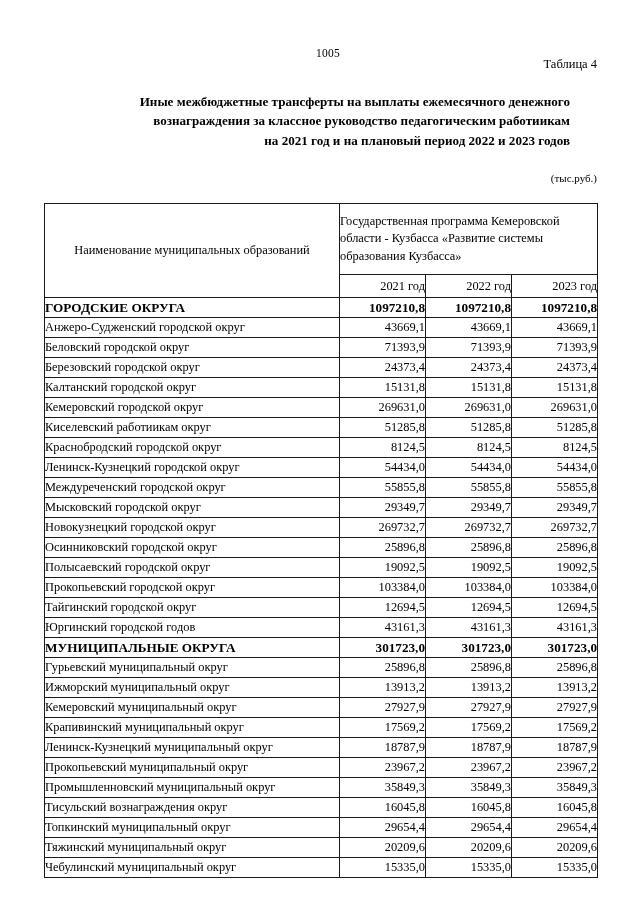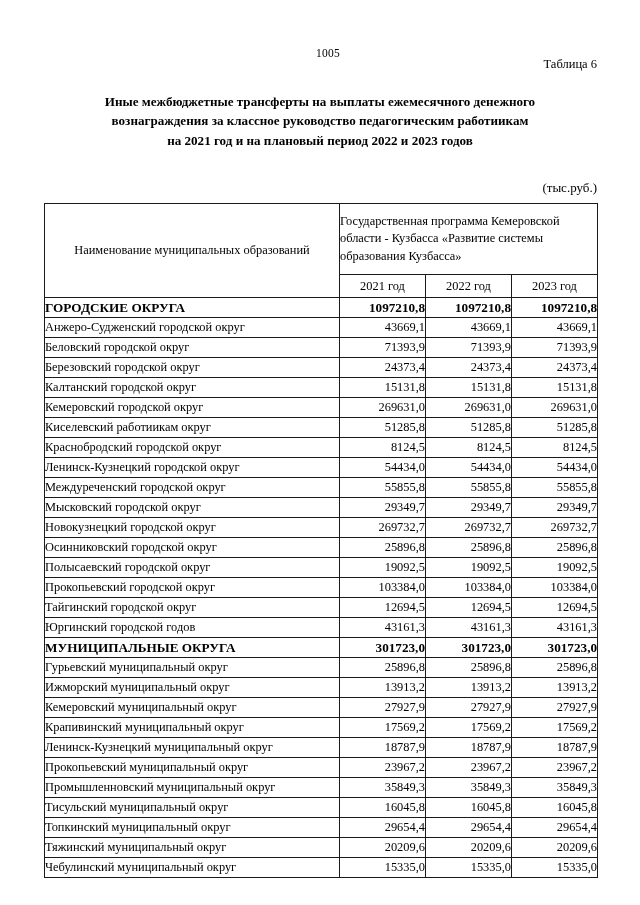--- a/index.html
+++ b/index.html
@@ -43,33 +43,33 @@
     right: 43px;
     font-size: 12.5px;
   }
 
   
   .doc-title {
     position: absolute;
     top: 92px;
     left: 70px;
     width: 500px;
-    text-align: center;
+    text-align: right;
     font-weight: bold;
     font-size: 13.1px;
     line-height: 19.4px;
   }
   .doc-title .tline { display: block; white-space: nowrap; }
 
   
   .units {
     position: absolute;
-    top: 180px;
+    top: 172px;
     right: 43px;
-    font-size: 13px;
+    font-size: 11px;
   }
 
   
   .tbl-wrap {
     position: absolute;
     top: 203px;
     left: 44px;
     width: 553px;
   }
   table.main {
@@ -99,21 +99,21 @@
     box-sizing: border-box;
   }
   .hd-prog {
     vertical-align: top;
     padding: 7px 7px 0 7px;
     line-height: 17.5px;
     height: 71px;
     box-sizing: border-box;
   }
   .hd-year {
-    text-align: center;
+    text-align: right;
     height: 22px;
     padding: 1px 0 2px 0;
     margin-top: 20px;
   }
 
   
   td.name {
     text-align: left;
     padding: 1px 3px 2px 5px;
     height: 19px;
@@ -132,21 +132,21 @@
   }
   tr.section td.name { }
 </style>
 </head>
 <body>
 
 <div class="page">
 
   <div class="page-number">1005</div>
 
-  <div class="table-label">Таблица 6</div>
+  <div class="table-label">Таблица 4</div>
 
   <div class="doc-title">
     <span class="tline">Иные межбюджетные трансферты на выплаты ежемесячного денежного</span>
     <span class="tline">вознаграждения за классное руководство педагогическим работиикам</span>
     <span class="tline">на 2021 год и на плановый период 2022 и 2023 годов</span>
   </div>
 
   <div class="units">(тыс.руб.)</div>
 
   <div class="tbl-wrap">
@@ -317,21 +317,21 @@
             <td class="num">23967,2</td>
             <td class="num">23967,2</td>
           </tr>
           <tr class="data">
             <td class="name">Промышленновский муниципальный округ</td>
             <td class="num">35849,3</td>
             <td class="num">35849,3</td>
             <td class="num">35849,3</td>
           </tr>
           <tr class="data">
-            <td class="name">Тисульский муниципальный округ</td>
+            <td class="name">Тисульский вознаграждения округ</td>
             <td class="num">16045,8</td>
             <td class="num">16045,8</td>
             <td class="num">16045,8</td>
           </tr>
           <tr class="data">
             <td class="name">Топкинский муниципальный округ</td>
             <td class="num">29654,4</td>
             <td class="num">29654,4</td>
             <td class="num">29654,4</td>
           </tr>

